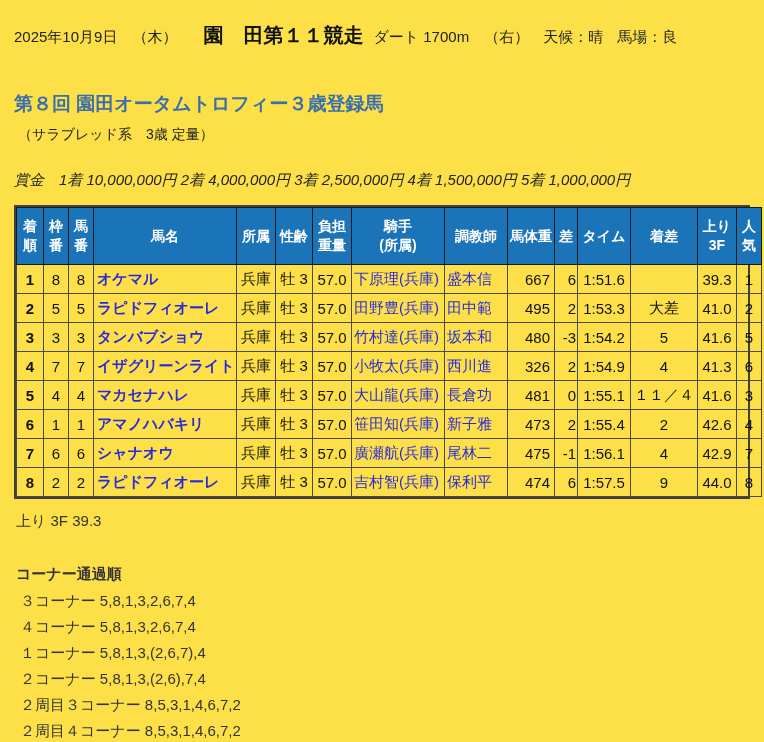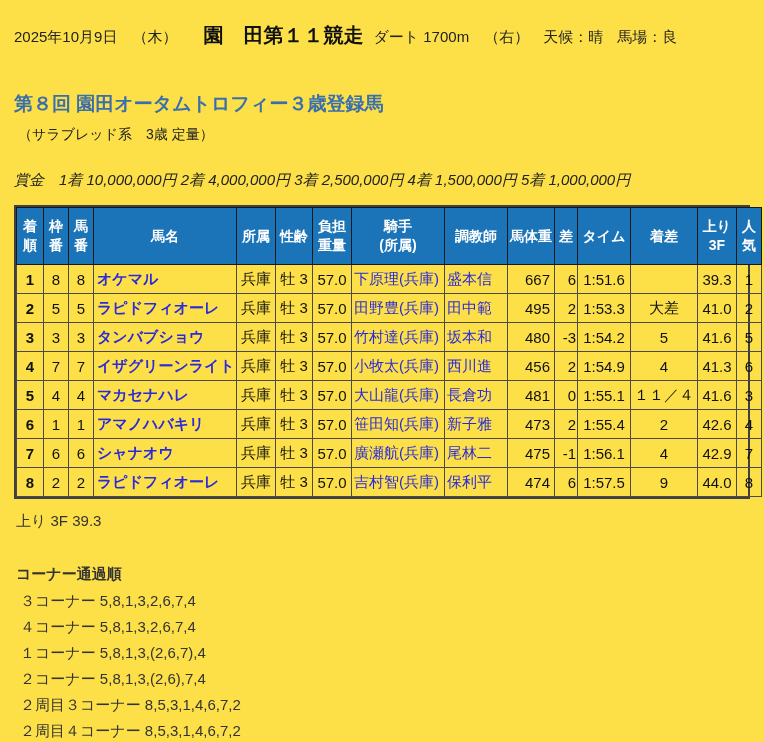--- a/index.html
+++ b/index.html
@@ -150,21 +150,21 @@
           <tr>
             <td class="c-pos col0">4</td>
             <td class="c-waku col1">7</td>
             <td class="c-uma col2">7</td>
             <td class="c-name col3"><span class="link bold">イザグリーンライト</span></td>
             <td class="c-sho col4">兵庫</td>
             <td class="c-sex col5">牡 3</td>
             <td class="c-load col6">57.0</td>
             <td class="c-jockey col7"><span class="link">小牧太(兵庫)</span></td>
             <td class="c-trainer col8"><span class="link">西川進</span></td>
-            <td class="c-hw col9">456</td>
+            <td class="c-hw col9">326</td>
             <td class="c-diff col10">2</td>
             <td class="c-time col11">1:54.9</td>
             <td class="c-margin col12">4</td>
             <td class="c-agari col13">41.3</td>
             <td class="c-pop col14">6</td>
           </tr>
           <tr>
             <td class="c-pos col0">5</td>
             <td class="c-waku col1">4</td>
             <td class="c-uma col2">4</td>

